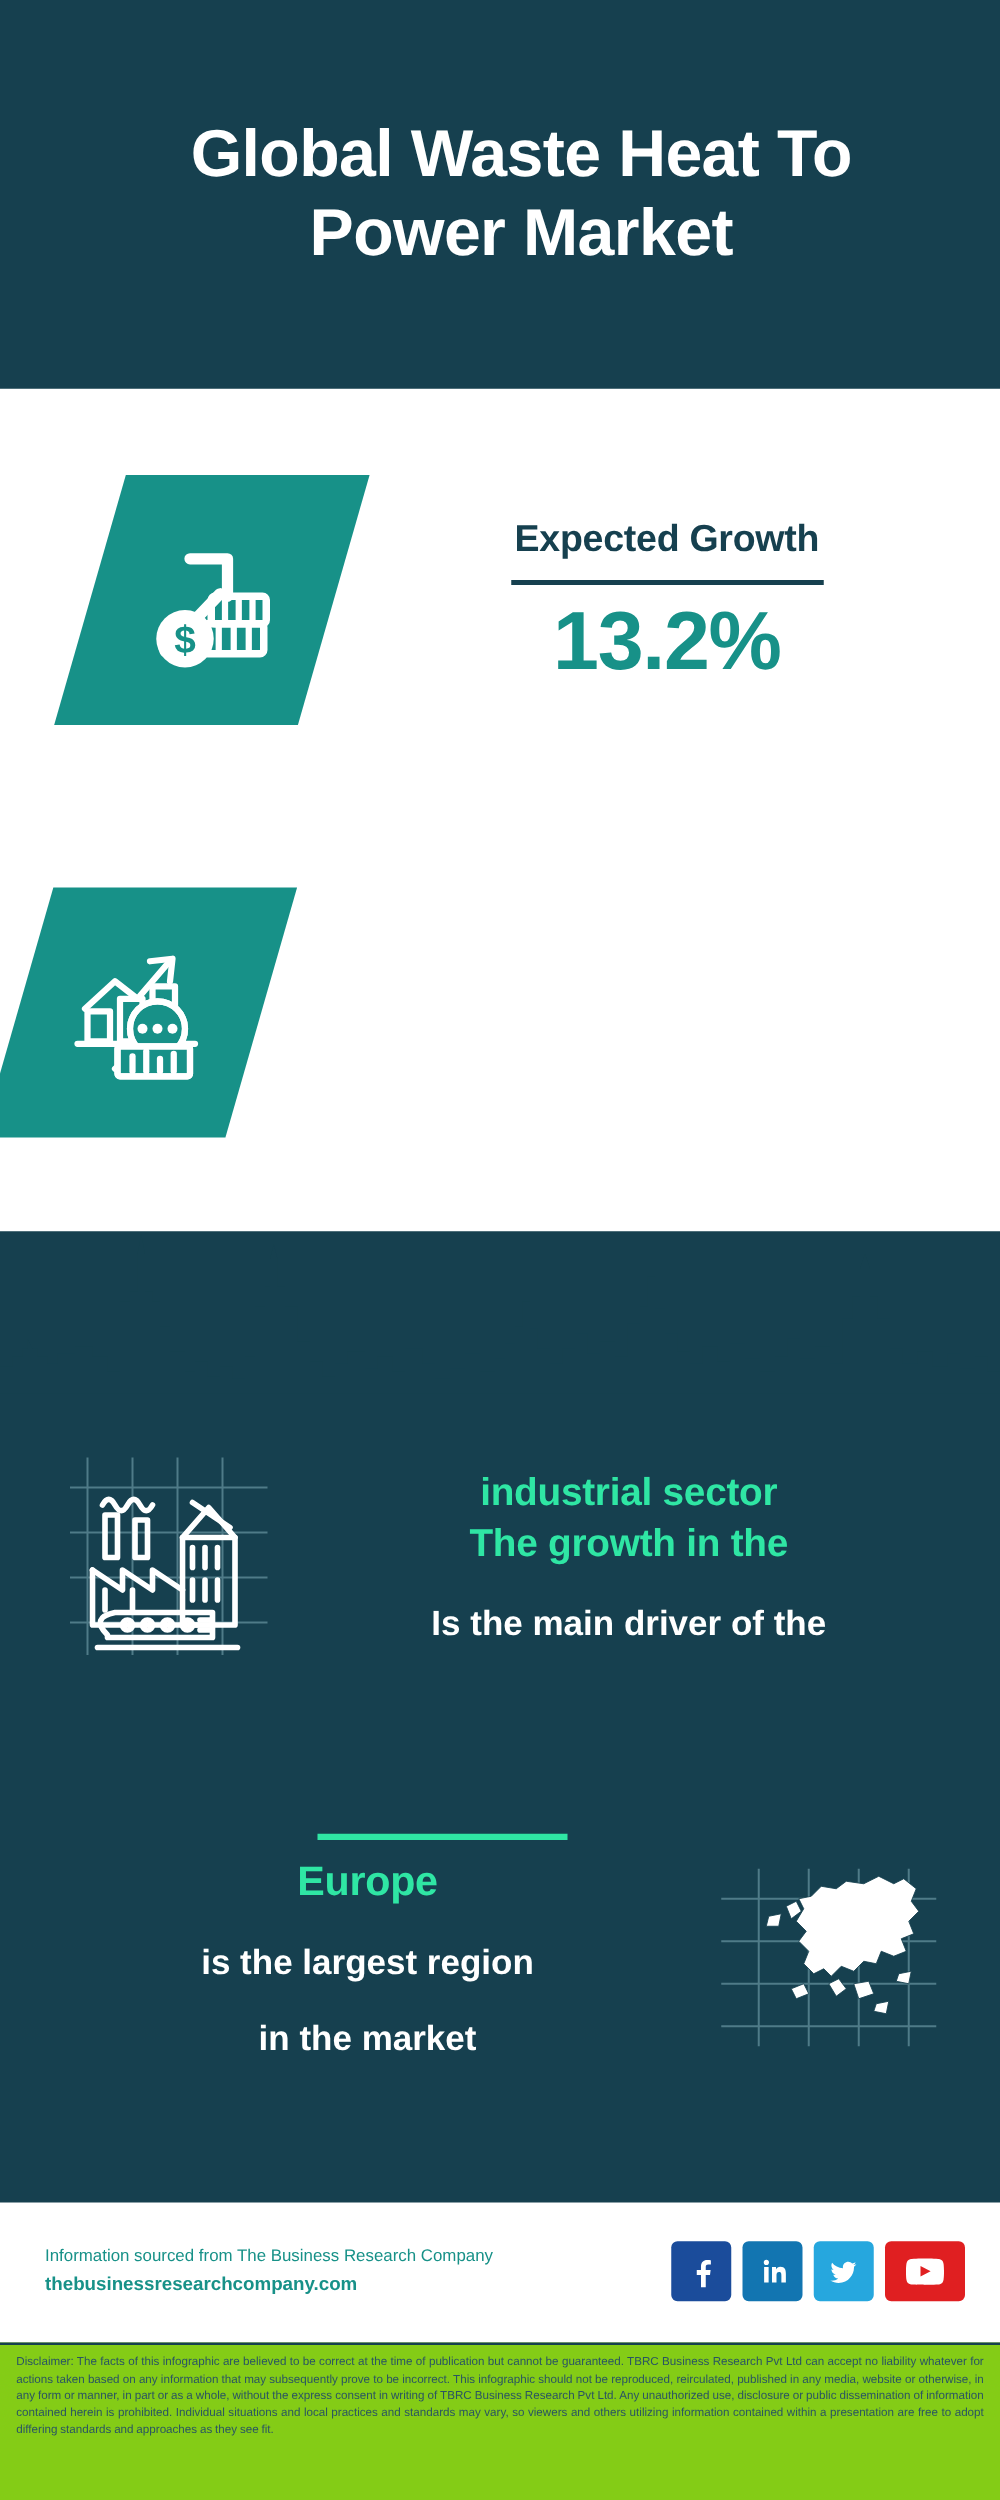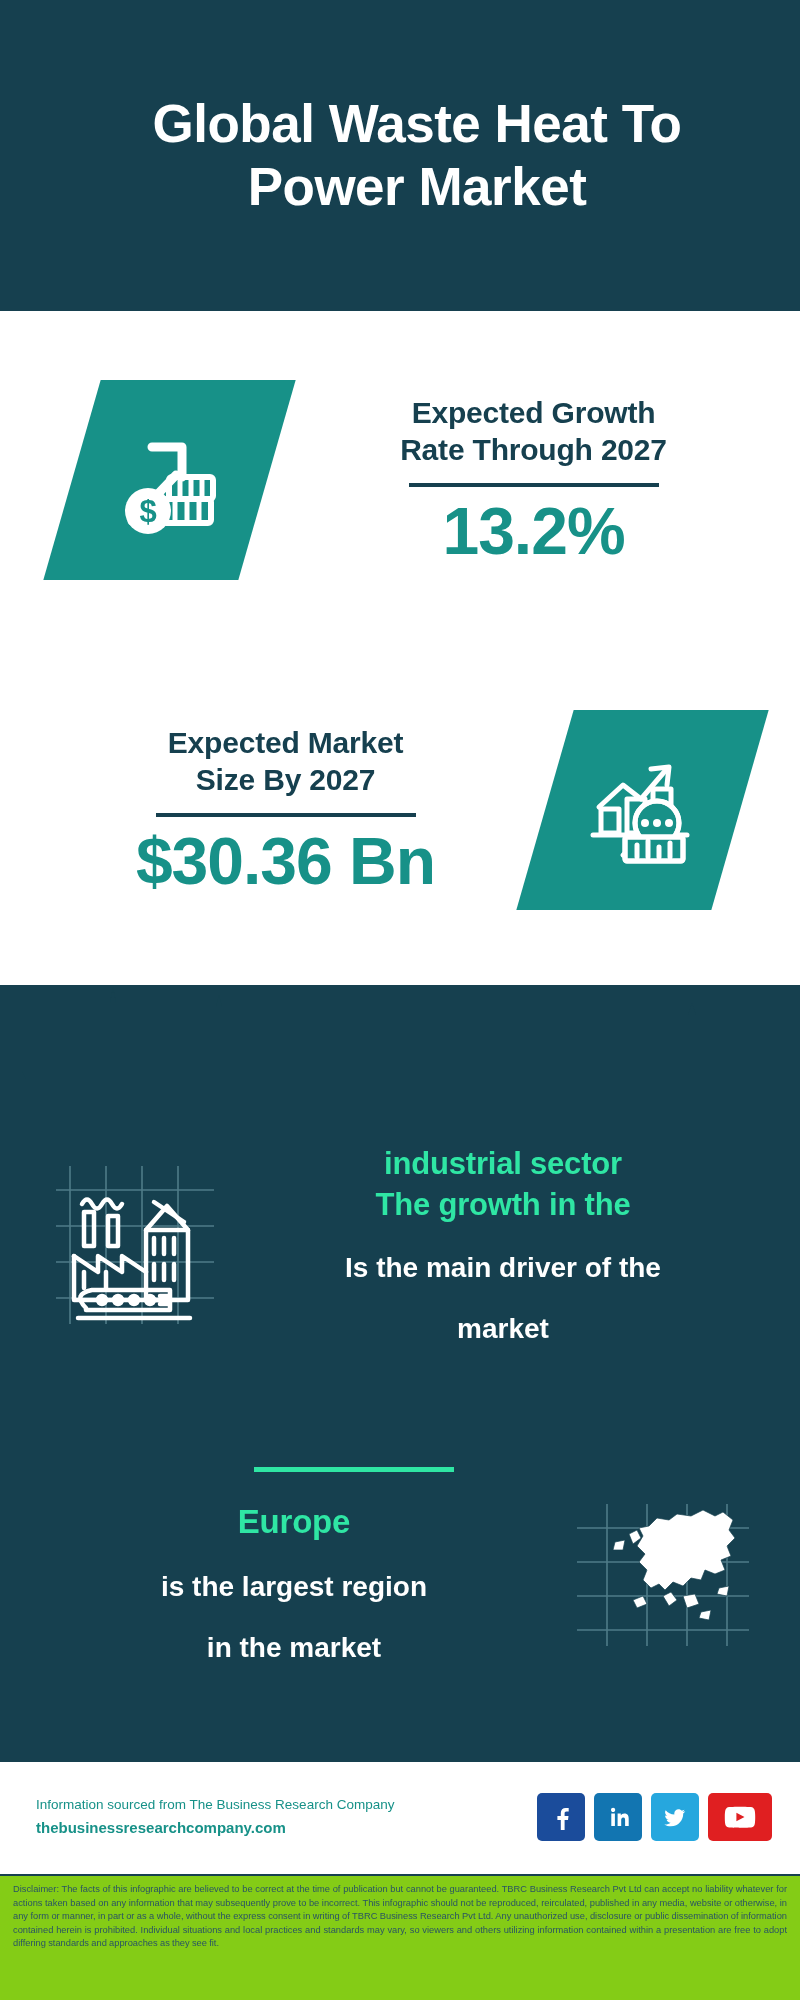--- a/index.html
+++ b/index.html
@@ -89,22 +89,22 @@
   .sub-white {
     color:#ffffff; font-size:28px; font-weight:bold; line-height:1.33;margin-top:24px;
   }
 
   .mint-divider {
     position:absolute; left:254px; top:1467px;
     width:200px; height:5px; background:#2FE6A4;
   }
 
   .region {
-    position:absolute; left:0; top:1500px; width:800px; height:220px;
-    display:flex; 
+    position:absolute; left:0; top:1456px; width:800px; height:220px;
+    display:flex; align-items:center;
   }
   .region .txt { flex:1; text-align:center; padding-left:40px;}
   .region .ico { width:230px; flex:none; display:flex; justify-content:center; margin-right:22px;}
   .region .hl-green { font-size:33px; }
 
   
   .sourcebar {
     position:absolute; left:0; top:1760px; width:800px; height:112px;
     background:#ffffff;
     border-top:2px solid #16404F;
@@ -159,33 +159,26 @@
           <line x1="77" y1="78" x2="77" y2="102" stroke="#fff" stroke-width="5"></line>
           <line x1="89" y1="78" x2="89" y2="102" stroke="#fff" stroke-width="5"></line>
 
           <circle cx="38" cy="90" r="23" fill="#fff"></circle>
           <text x="38" y="101" font-family="Liberation Sans, sans-serif" font-size="31" font-weight="bold" fill="#179188" text-anchor="middle">$</text>
         </svg>
       </div>
     </div>
     <div class="stat-text">
       <div class="stat-label">Expected Growth</div>
-      <div class="stat-label">Rate Through 2027</div>
       <div class="rule"></div>
       <div class="stat-value">13.2%</div>
     </div>
   </div>
 
   <div class="stat2">
-    <div class="stat-text">
-      <div class="stat-label">Expected Market</div>
-      <div class="stat-label">Size By 2027</div>
-      <div class="rule"></div>
-      <div class="stat-value">$30.36 Bn</div>
-    </div>
     <div class="icon-wrap">
       <div class="para-icon">
         <svg width="120" height="118" viewBox="0 0 120 118" fill="none" stroke="#fff" stroke-width="5" stroke-linecap="round" stroke-linejoin="round">
 
           <polyline points="16,56 40,34 58,48 82,20" fill="none"></polyline>
           <polyline points="68,18 86,16 84,34" fill="none"></polyline>
 
           <rect x="18" y="58" width="18" height="24" fill="none"></rect>
           <rect x="44" y="48" width="18" height="34" fill="none"></rect>
           <rect x="70" y="38" width="18" height="44" fill="none"></rect>
@@ -258,21 +251,20 @@
             <line x1="110" y1="136" x2="118" y2="136"></line>
             <line x1="110" y1="144" x2="118" y2="144"></line>
             <line x1="28" y1="158" x2="140" y2="158"></line>
           </g>
         </svg>
       </div>
       <div class="txt">
         <div class="hl-green">industrial sector</div>
         <div class="hl-green">The growth in the</div>
         <div class="sub-white">Is the main driver of the</div>
-        <div class="sub-white">market</div>
       </div>
     </div>
 
   </div>
 
   <div class="mint-divider"></div>
 
   <div class="region">
     <div class="txt">
       <div class="hl-green">Europe</div>

